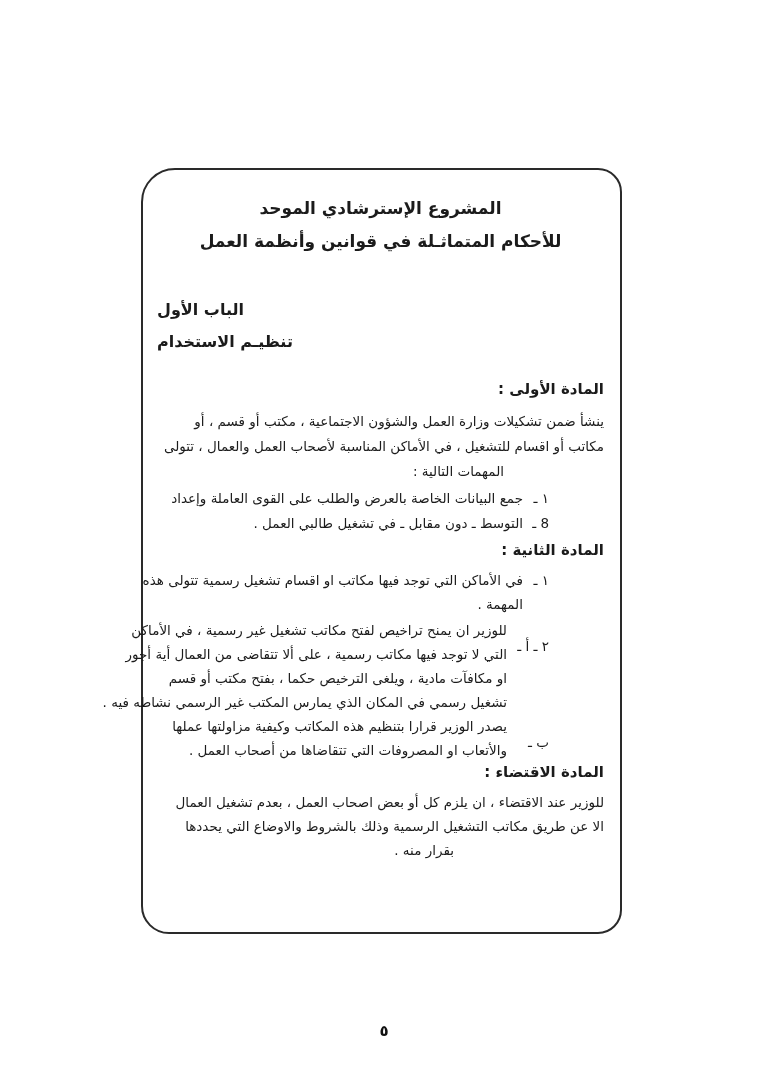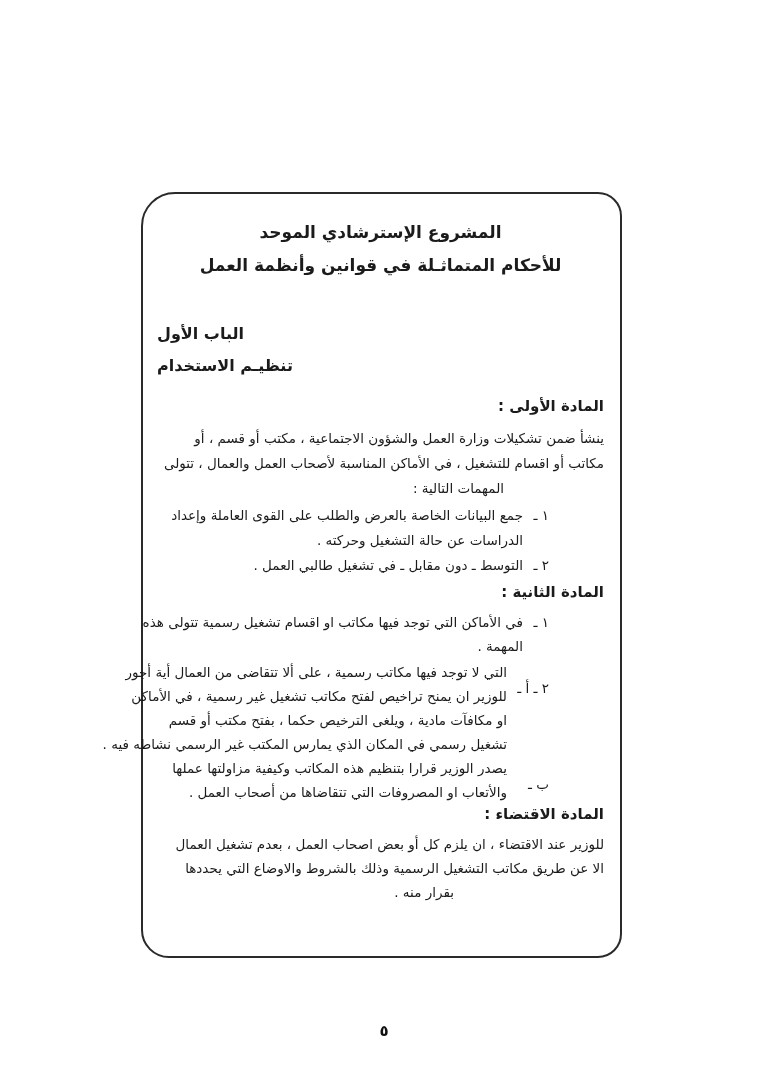--- a/index.html
+++ b/index.html
@@ -4,38 +4,38 @@
 <style>
   html,body{margin:0;padding:0;}
   body{
     width:768px;height:1086px;position:relative;
     background:#ffffff;
     font-family:"DejaVu Sans",sans-serif;
     color:#1b1b1b;
     -webkit-font-smoothing:antialiased;
   }
   .page-box{
-    position:absolute;left:141px;top:192px;
+    position:absolute;left:141px;top:168px;
     width:481px;height:766px;
     border:2px solid #2a2a2a;
     border-radius:34px 24px 24px 28px;
     box-sizing:border-box;
     background:#ffffff;
   }
   .content{
     direction:rtl;
     padding:20px 16px 0 14px;
     font-size:13.5px;
   }
   .title-block{margin-top:2px;text-align:center;font-weight:bold;font-size:17px;}
   .title-block .line{line-height:33px;text-align:center;}
   .chapter-block{margin-top:36px;text-align:center;font-weight:bold;font-size:16px;}
   .chapter-block .line{line-height:32px;text-align:left;}
   .art-heading{
-    margin-top:14px;
+    margin-top:21px;
     font-weight:bold;font-size:15px;
     text-align:right;line-height:20px;
   }
   .art-heading.tight{margin-top:4px;}
   .art-heading.flush{margin-top:0;}
   .para{margin-top:10px;}
   .line{line-height:25px;text-align:right;white-space:nowrap;}
   .a2 .line,.a3 .line{line-height:24px;}
   .ind100{padding-left:0;padding-right:100px;}
   .ind150{padding-right:150px;}
@@ -70,44 +70,43 @@
     <div class="art-heading">المادة الأولى :</div>
     <div class="para">
       <div class="line">ينشأ ضمن تشكيلات وزارة العمل والشؤون الاجتماعية ، مكتب أو قسم ، أو</div>
       <div class="line">مكاتب أو اقسام للتشغيل ، في الأماكن المناسبة لأصحاب العمل والعمال ، تتولى</div>
       <div class="line ind100">المهمات التالية :</div>
     </div>
     <div class="item mt2">
       <span class="marker">١ ـ</span>
       <div class="itext">
         <div class="line">جمع البيانات الخاصة بالعرض والطلب على القوى العاملة وإعداد</div>
-        <div class="line">الدراسات عن حالة التشغيل وحركته .</div>
       </div>
     </div>
     <div class="item">
-      <span class="marker">٢ ـ</span>
+      <span class="marker">8 ـ</span>
       <div class="itext">
         <div class="line">التوسط ـ دون مقابل ـ في تشغيل طالبي العمل .</div>
       </div>
     </div>
 
     <div class="a2">
       <div class="art-heading tight">المادة الثانية :</div>
       <div class="item mt8">
         <span class="marker">١ ـ</span>
         <div class="itext">
           <div class="line">في الأماكن التي توجد فيها مكاتب او اقسام تشغيل رسمية تتولى هذه</div>
           <div class="line">المهمة .</div>
         </div>
       </div>
       <div class="item mt2">
         <span class="marker wide">٢ ـ أ ـ</span>
         <div class="itext">
+          <div class="line">للوزير ان يمنح تراخيص لفتح مكاتب تشغيل غير رسمية ، في الأماكن</div>
           <div class="line">التي لا توجد فيها مكاتب رسمية ، على ألا تتقاضى من العمال أية أجور</div>
-          <div class="line">للوزير ان يمنح تراخيص لفتح مكاتب تشغيل غير رسمية ، في الأماكن</div>
           <div class="line">او مكافآت مادية ، ويلغى الترخيص حكما ، بفتح مكتب أو قسم</div>
           <div class="line">تشغيل رسمي في المكان الذي يمارس المكتب غير الرسمي نشاطه فيه .</div>
         </div>
       </div>
       <div class="item">
         <span class="marker wide">ب ـ</span>
         <div class="itext">
           <div class="line">يصدر الوزير قرارا بتنظيم هذه المكاتب وكيفية مزاولتها عملها</div>
           <div class="line">والأتعاب او المصروفات التي تتقاضاها من أصحاب العمل .</div>
         </div>

